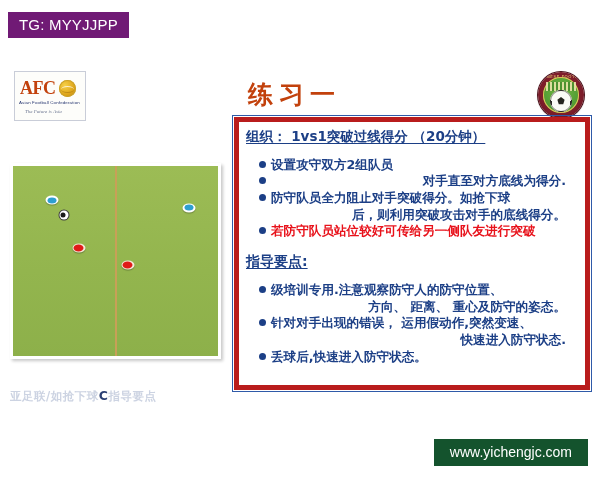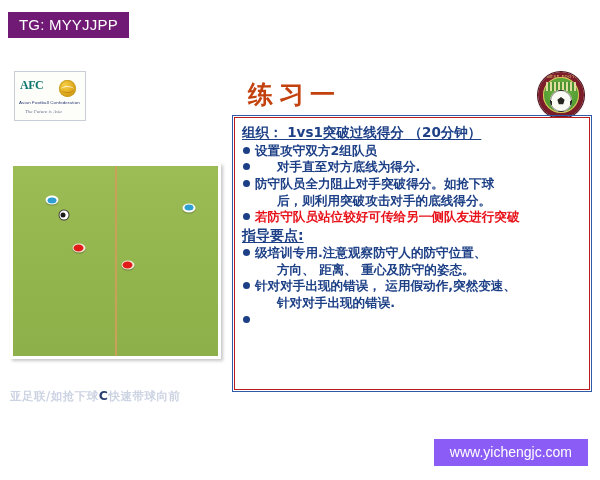--- a/index.html
+++ b/index.html
@@ -61,22 +61,22 @@
     border: 1px solid #c9cdd8;
     box-sizing: border-box;
     overflow: hidden;
   }
   .afc-letters {
     position: absolute;
     left: 5px;
     top: 7px;
     font-family: "Liberation Serif", serif;
     font-weight: bold;
-    font-size: 12px;
-    color: #0f766e;
+    font-size: 18px;
+    color: #c2410c;
     letter-spacing: -.5px;
     line-height: 1;
   }
   .afc-globe {
     position: absolute;
     left: 44px;
     top: 8px;
     width: 17px;
     height: 17px;
     border-radius: 50%;
@@ -193,36 +193,36 @@
 
   
   .text-panel {
     position: absolute;
     left: 234px;
     top: 55px;
     width: 356px;
     height: 273px;
     box-sizing: border-box;
     background: #ffffff;
-    border: 1px solid #b91c1c;
+    border: 5px solid #b91c1c;
     outline: 1px solid #2f5aa8;
     outline-offset: 1px;
     padding: 6px 7px 4px 7px;
   }
   .panel-head {
     font-size: 13.5px;
     font-weight: bold;
     color: #1c3f86;
     text-decoration: underline;
     text-underline-offset: 2px;
     line-height: 1.25;
     margin-bottom: 2px;
     white-space: nowrap;
   }
-  .bullet-list { margin: 0; padding: 0; list-style: none; }
+  .bullet-list { margin: 12px; padding: 0; list-style: none; }
   .bullet-row {
     position: relative;
     font-size: 12.6px;
     font-weight: bold;
     color: #1c3f86;
     line-height: 1.32;
     padding-left: 13px;
     margin-bottom: 0px;
   }
   .bullet-row .dot {
@@ -230,20 +230,21 @@
     left: 1px;
     top: 4px;
     width: 7px;
     height: 7px;
     border-radius: 50%;
     background: #1c3f86;
   }
   .bullet-row .cont {
     display: block;
     padding-left: 22px;
+    text-align: right;
   }
   .bullet-row.red { color: #e8121b; }
   .bullet-row.red .dot { background: #1c3f86; }
   .sub-head {
     font-size: 14px;
     font-weight: bold;
     color: #1c3f86;
     text-decoration: underline;
     text-underline-offset: 2px;
     line-height: 1.3;
@@ -338,21 +339,21 @@
     letter-spacing: .5px;
     white-space: nowrap;
   }
   .watermark .hl { color: #2b3f73; font-size: 12.5px; }
 
   
   .url-badge {
     position: absolute;
     right: 12px;
     bottom: 14px;
-    background: #8b5cf6;
+    background: #14532d;
     color: #ffffff;
     font-size: 14px;
     padding: 6px 16px 7px 16px;
     line-height: 1;
     font-family: "Liberation Sans", sans-serif;
   }
 </style>
 </head>
 <body>
 
@@ -405,36 +406,37 @@
 
     <div class="bullet-list">
       <div class="bullet-row">
         <span class="dot"></span>
         <span>级培训专用.注意观察防守人的防守位置、</span>
         <span class="cont">方向、 距离、 重心及防守的姿态。</span>
       </div>
       <div class="bullet-row">
         <span class="dot"></span>
         <span>针对对手出现的错误， 运用假动作,突然变速、</span>
-        <span class="cont">针对对手出现的错误.</span>
-      </div>
-      <div class="bullet-row">
-        <span class="dot"></span>
+        <span class="cont">快速进入防守状态.</span>
+      </div>
+      <div class="bullet-row">
+        <span class="dot"></span>
+        <span>丢球后,快速进入防守状态。</span>
       </div>
     </div>
   </div>
 
   <div class="pitch-wrap">
     <div class="pitch">
       <div class="center-line"></div>
       <div class="marker blue" style="left:19%;top:18%"></div>
       <div class="ball" style="left:25%;top:26%"></div>
       <div class="marker blue" style="left:86%;top:22%"></div>
       <div class="marker red" style="left:32%;top:43%"></div>
       <div class="marker red" style="left:56%;top:52%"></div>
     </div>
   </div>
 
-  <div class="watermark"><span>亚足联/如抢下球</span><span class="hl">C</span><span>快速带球向前</span></div>
+  <div class="watermark"><span>亚足联/如抢下球</span><span class="hl">C</span><span>指导要点</span></div>
 
 </div>
 
 <div class="url-badge">www.yichengjc.com</div>
 
 </body></html>

